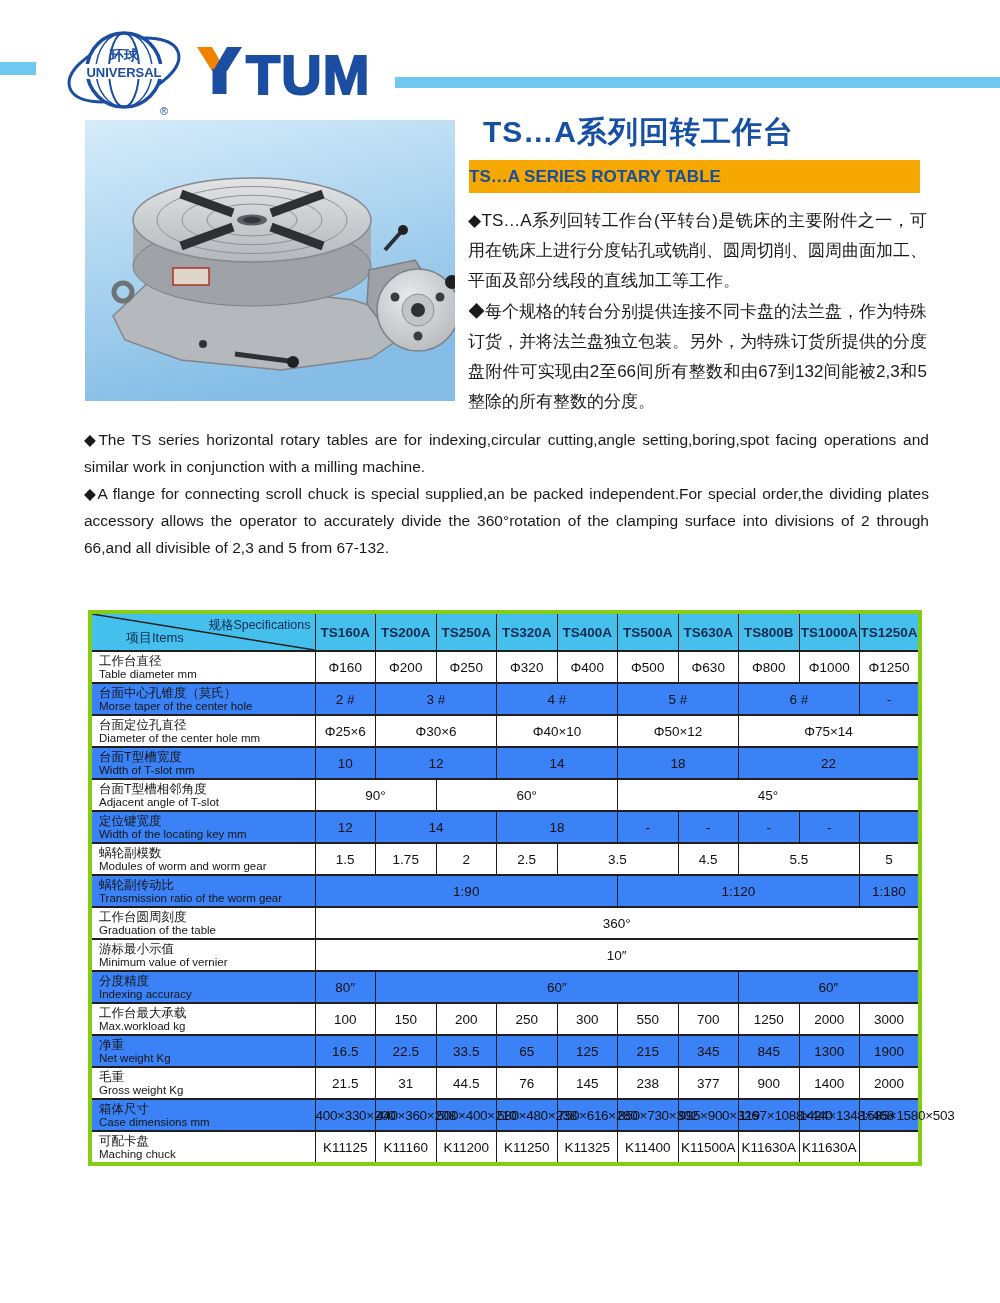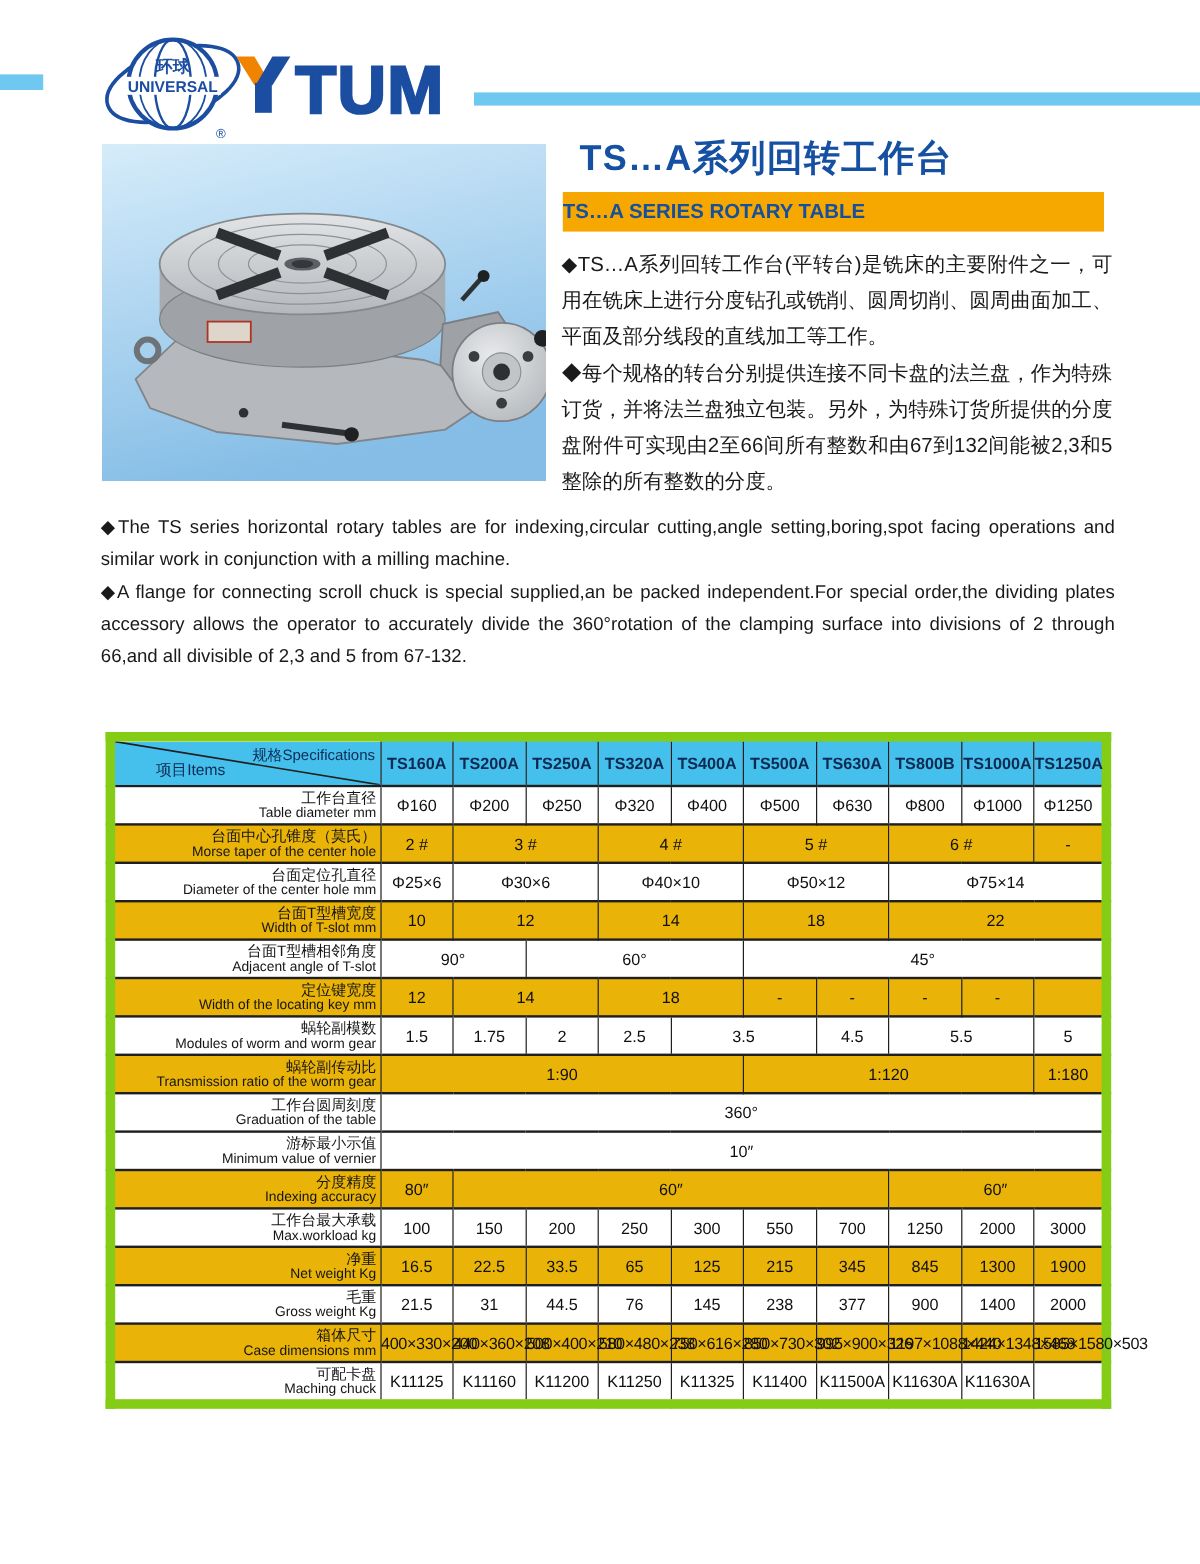--- a/index.html
+++ b/index.html
@@ -2,46 +2,46 @@
 <html><head>
 <meta charset="utf-8">
 <style>
   html,body{margin:0;padding:0;background:#fff;}
   .page{position:relative;width:1000px;height:1303px;background:#fff;overflow:hidden;
         font-family:"Liberation Sans",sans-serif;color:#111;}
   
   .bar{position:absolute;background:#6EC8F0;}
   .bar-left{left:0;top:62px;width:36px;height:13px;}
   .bar-right{left:395px;top:77px;width:605px;height:11px;}
-  .logo-globe{position:absolute;left:84px;top:24px;width:120px;height:94px;}
+  .logo-globe{position:absolute;left:64px;top:24px;width:120px;height:94px;}
   .wordmark{position:absolute;left:196px;top:44px;width:210px;height:60px;}
   
   .photo{position:absolute;left:85px;top:120px;width:370px;height:281px;}
   
   .title-cn{position:absolute;left:468px;top:112px;width:460px;font-size:30px;font-weight:bold;
             color:#1550A2;letter-spacing:1px;margin-left:15px;}
   .banner{position:absolute;left:469px;top:160px;width:451px;height:33px;background:#F6A700;
           color:#164F9C;font-weight:bold;font-size:17px;line-height:33px;
           box-sizing:border-box;}
   .cn-block{position:absolute;left:468px;top:206px;width:459px;font-size:17px;line-height:30px;
             text-align:justify;color:#1a1a1a;}
   .cn-block p{margin:0 0 1px 0;}
   .en-block{position:absolute;left:84px;top:426px;width:845px;font-size:15.5px;line-height:27px;
             color:#1a1a1a;text-align:justify;}
   .en-block p{margin:0;}
   .sec-heading{position:absolute;left:85px;top:581px;font-size:16px;font-weight:bold;color:#000;}
   
   #spec-table{position:absolute;left:88px;top:610px;width:830px;border-collapse:collapse;
-              table-layout:fixed;border:8px solid #84cc16;}
+              table-layout:fixed;border:4px solid #84cc16;}
   #spec-table th,#spec-table td{border:1px solid #1f1f1f;border-top-width:2px;padding:0;}
   #spec-table thead th{background:#45BFEC;height:36px;font-size:13.5px;font-weight:bold;
                        color:#0d2b52;text-align:center;}
-  #spec-table tbody th{background:#fff;text-align:right;font-weight:normal;padding:1px 3px 1px 7px;}
+  #spec-table tbody th{background:#fff;text-align:left;font-weight:normal;padding:1px 3px 1px 7px;}
   #spec-table tbody td{background:#fff;text-align:center;font-size:13.5px;height:30px;color:#101010;}
-  #spec-table tr.shade th,#spec-table tr.shade td{background:#eab308;}
+  #spec-table tr.shade th,#spec-table tr.shade td{background:#3b82f6;}
   .corner{position:relative;}
   .corner svg.diag{position:absolute;left:0;top:0;width:100%;height:100%;}
   .corner-top{position:absolute;top:3px;right:4px;font-size:12.5px;font-weight:normal;color:#0e2c53;}
   .corner-bottom{position:absolute;bottom:3px;left:7px;font-size:13px;font-weight:normal;color:#0e2c53;margin-left:27px;}
   .lbl-cn{font-size:12.5px;line-height:14px;color:#151515;}
   .lbl-en{font-size:11.5px;line-height:13px;color:#151515;white-space:nowrap;}
   .lbl-en.long{font-size:8.5px;letter-spacing:-0.3px;}
   td.tiny{font-size:8.5px;letter-spacing:-0.3px;}
 </style>
 </head>

